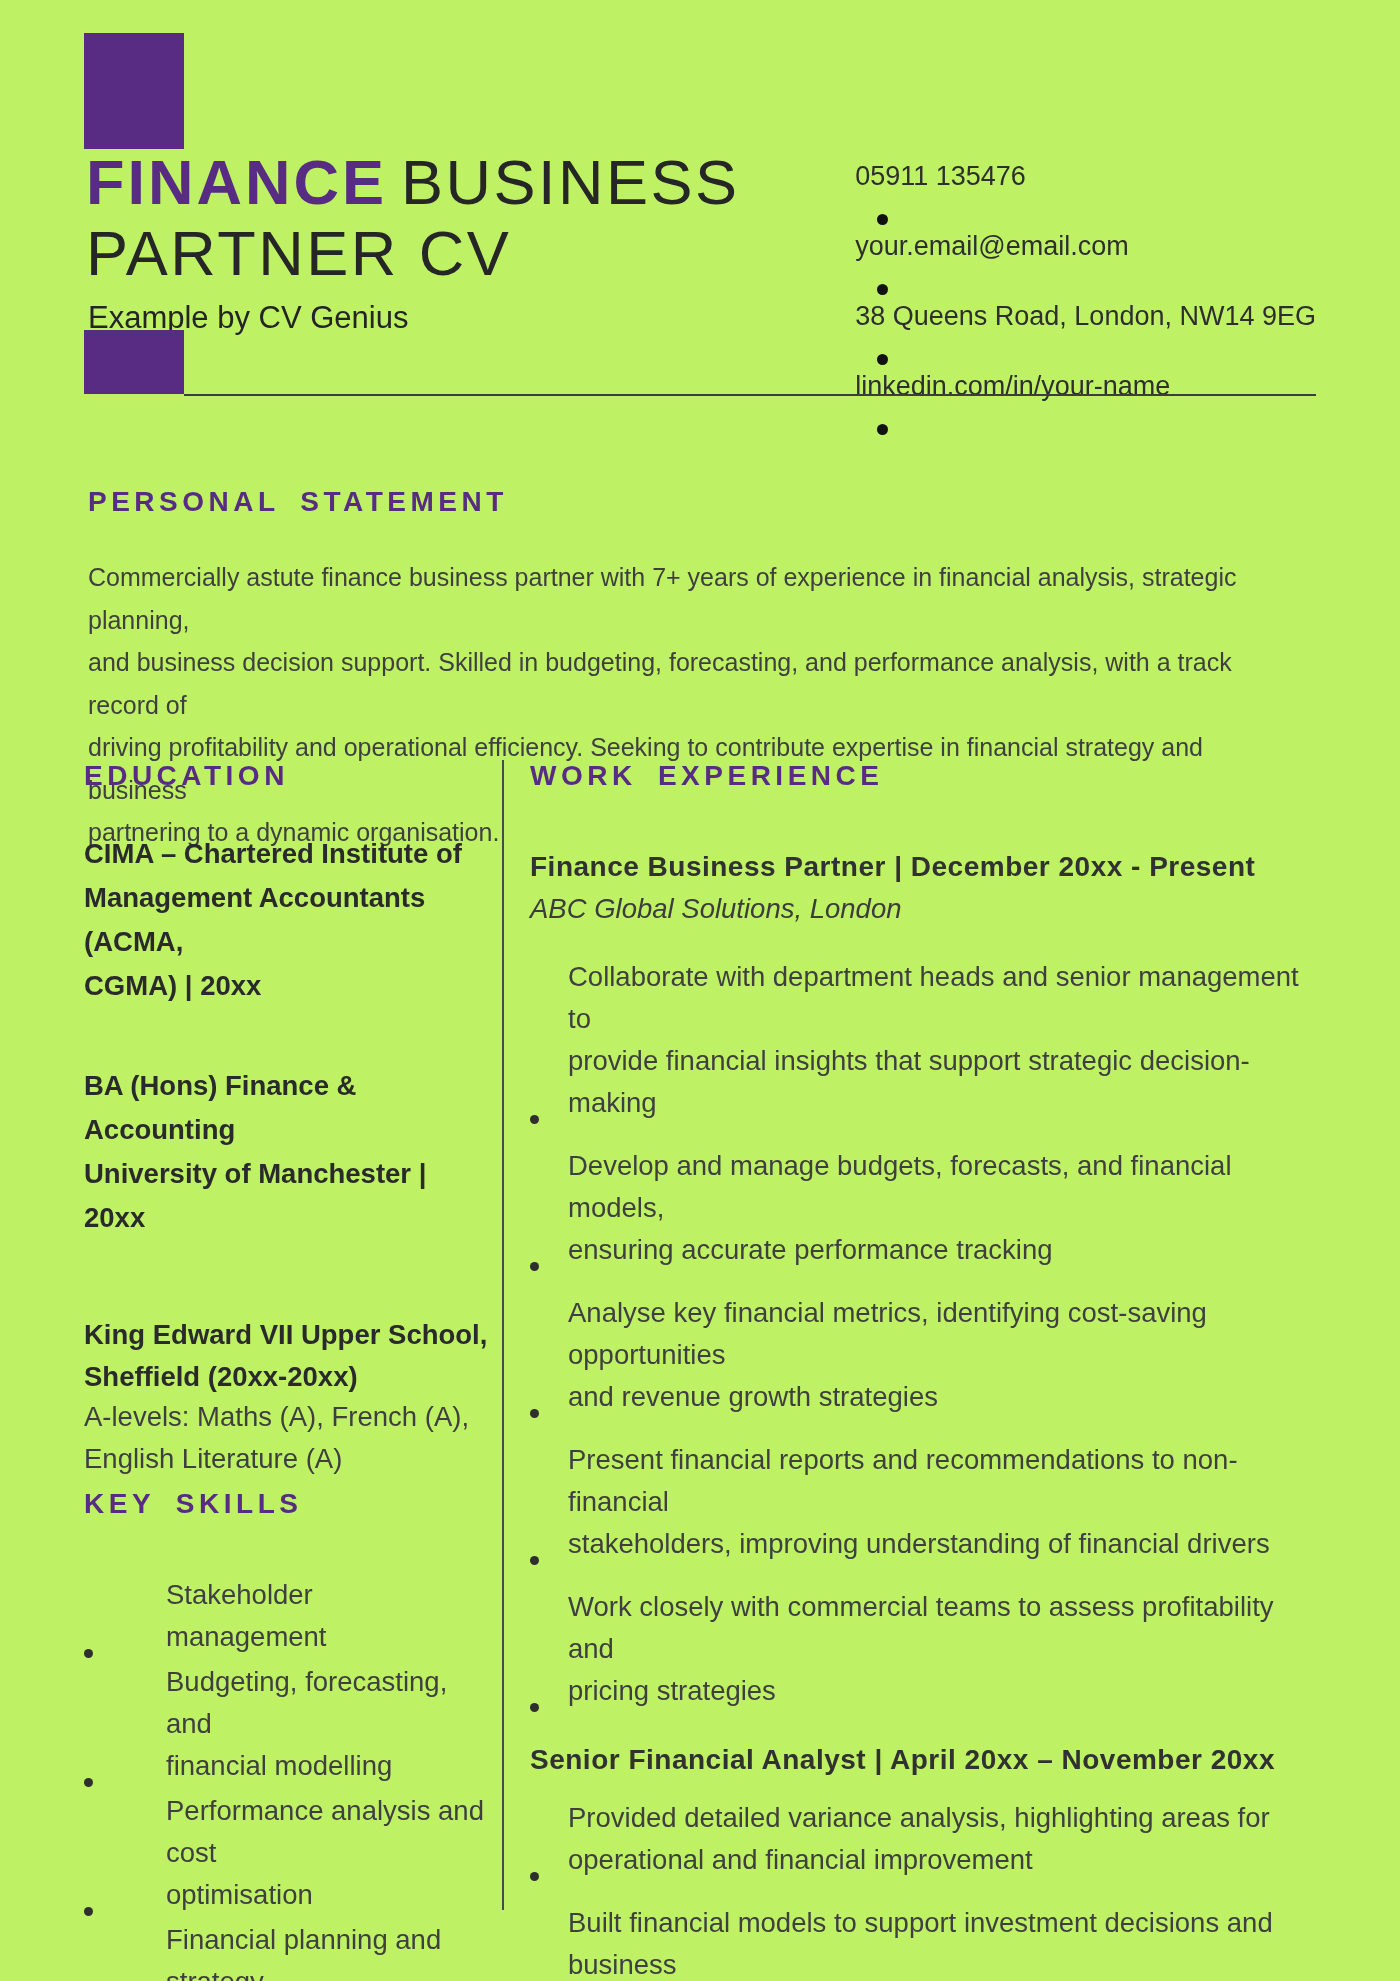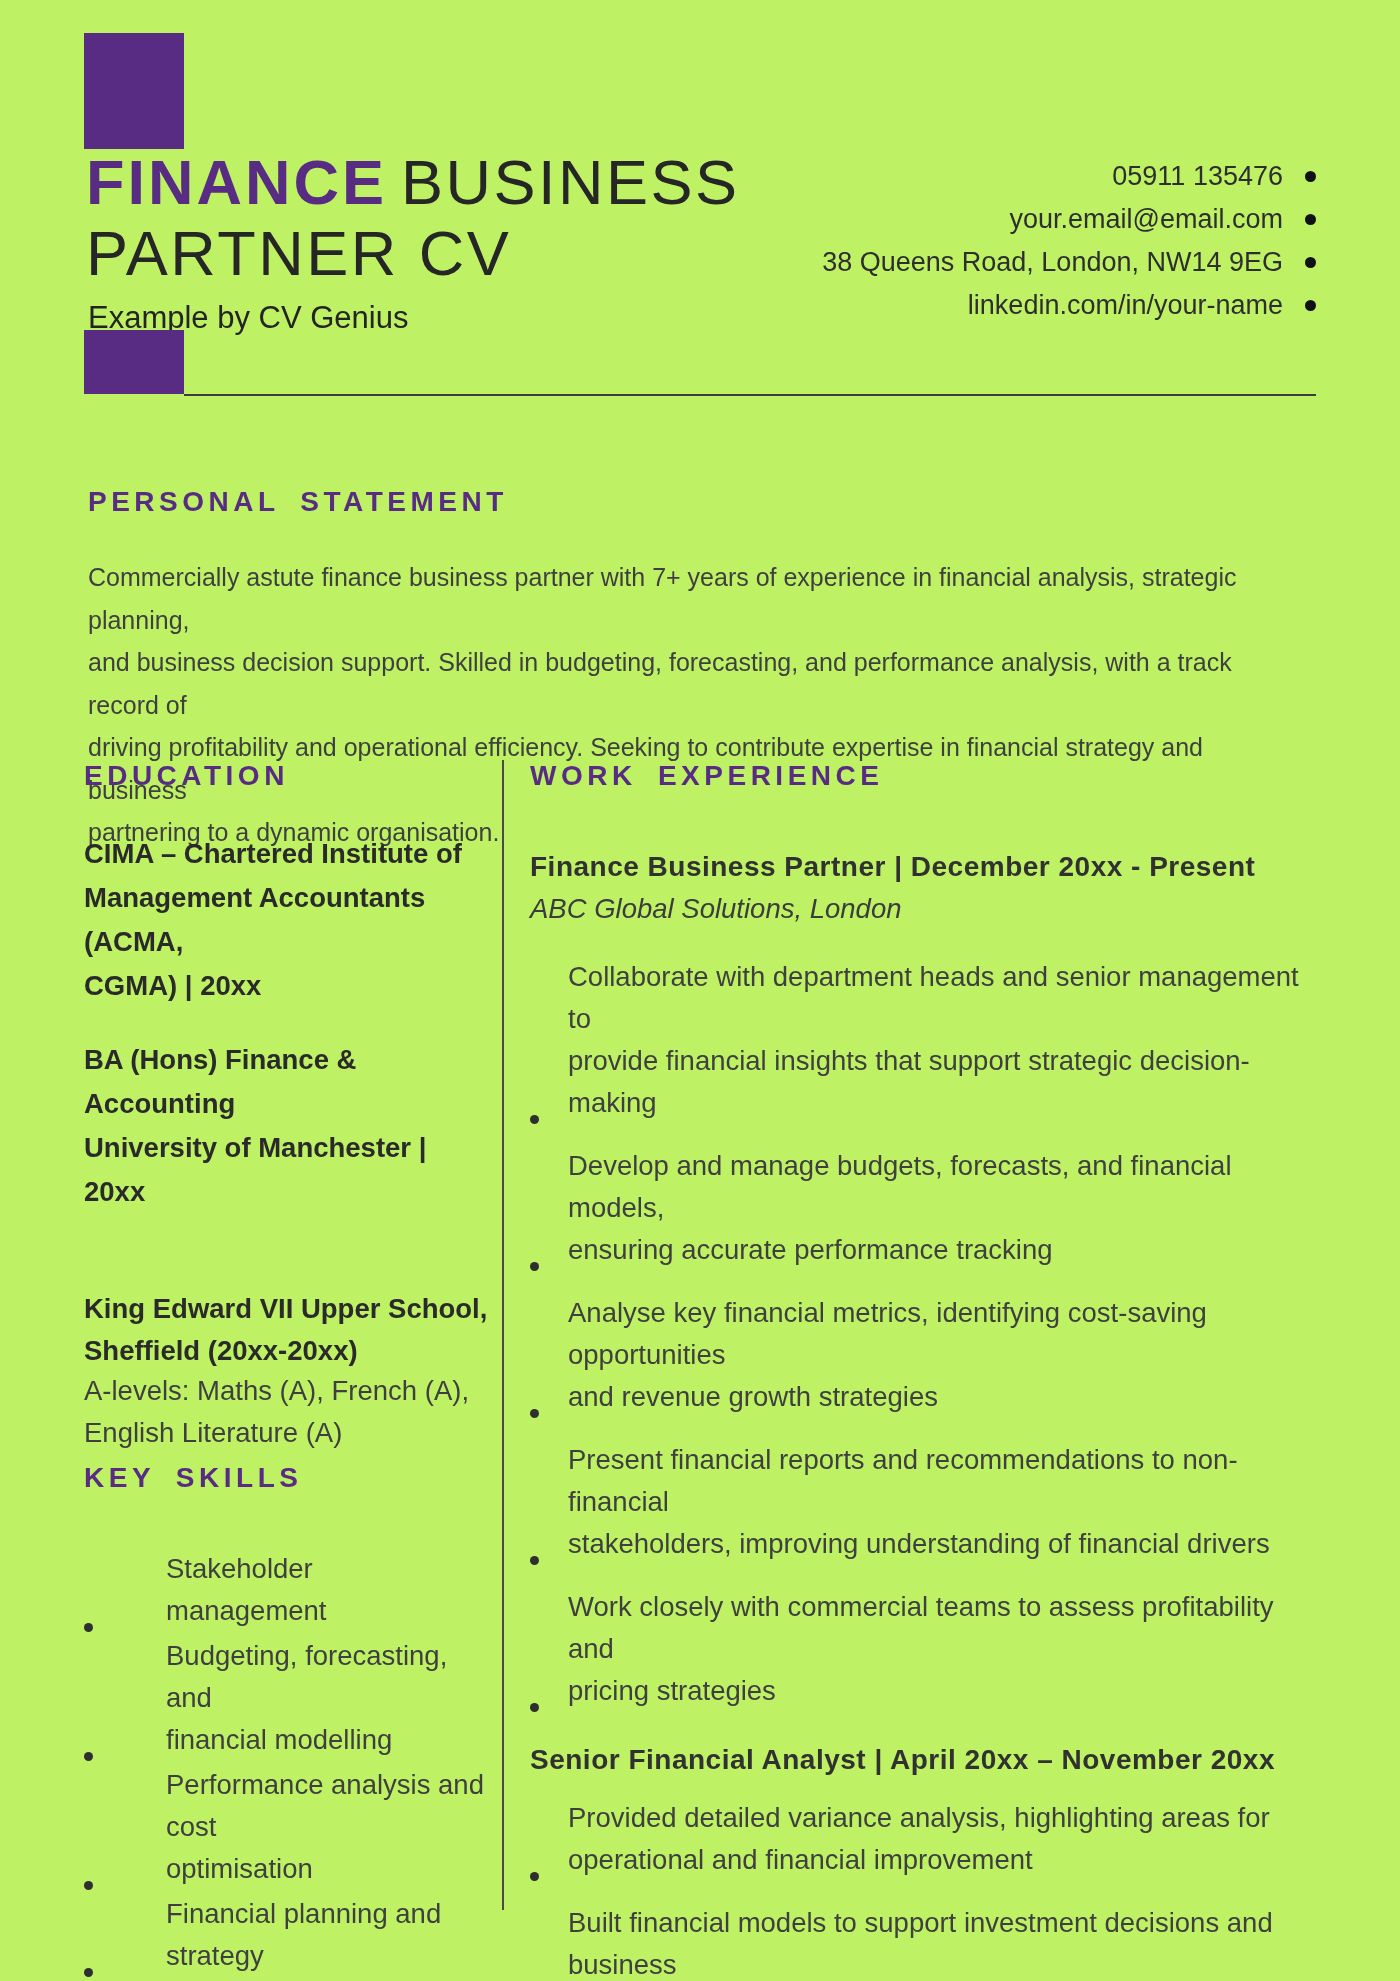--- a/index.html
+++ b/index.html
@@ -27,21 +27,21 @@
   .t-accent { color: var(--accent, #582c83); font-weight: 800; letter-spacing: 3px; margin-right: 14px; }
 
   .subtitle {
     position: absolute; left: 88px; top: 300px;
     font-size: 31px; line-height: 36px; color: #242424; font-weight: 400;
   }
 
   .contact { position: absolute; right: 84px; top: 155px; }
   .contact-line {
     display: flex; justify-content: flex-end; align-items: flex-start;
-    font-size: 27px; line-height: 43px; color: #2e2e2e;
+    font-size: 27px; line-height: 43px; color: #2e2e2e; flex-direction: column;
   }
   .contact-dot {
     width: 11px; height: 11px; border-radius: 50%; background: #111;
     flex: none; margin: 16px 0 0 22px;
   }
 
   .hrule {
     position: absolute; left: 184px; right: 84px; top: 394px;
     height: 2px; background: var(--rule, #3d3d3d);
   }
@@ -63,21 +63,21 @@
   .v-divider { width: 2px; flex: none; background: #4a4a4a; height: 1150px; margin-top: 8px; }
   .col-right { flex: 1; box-sizing: border-box; padding-left: 26px; padding-right: 2px; }
 
   .col-left .section-h, .col-right .section-h { margin-top: 10px; }
 
   .edu-bold {
     font-weight: 700; font-size: 27.5px; line-height: 44px;
     color: #2a2a2a; white-space: pre-line;
   }
   .edu-1 { margin-top: 42px; }
-  .edu-2 { margin-top: 30px; }
+  .edu-2 { margin-top: 56px; }
   .edu-3 { margin-top: 74px; line-height: 42px; }
   .edu-normal {
     margin-top: -2px; font-size: 27.5px; line-height: 42px;
     color: var(--text, #3f3f3f); white-space: pre-line;
   }
   .skills-h { margin-top: 42px; }
 
   ul.blist { list-style: none; margin: 0; padding: 0; }
   ul.skills { margin-top: 56px; }
   ul.blist li { display: flex; align-items: flex-end; }

